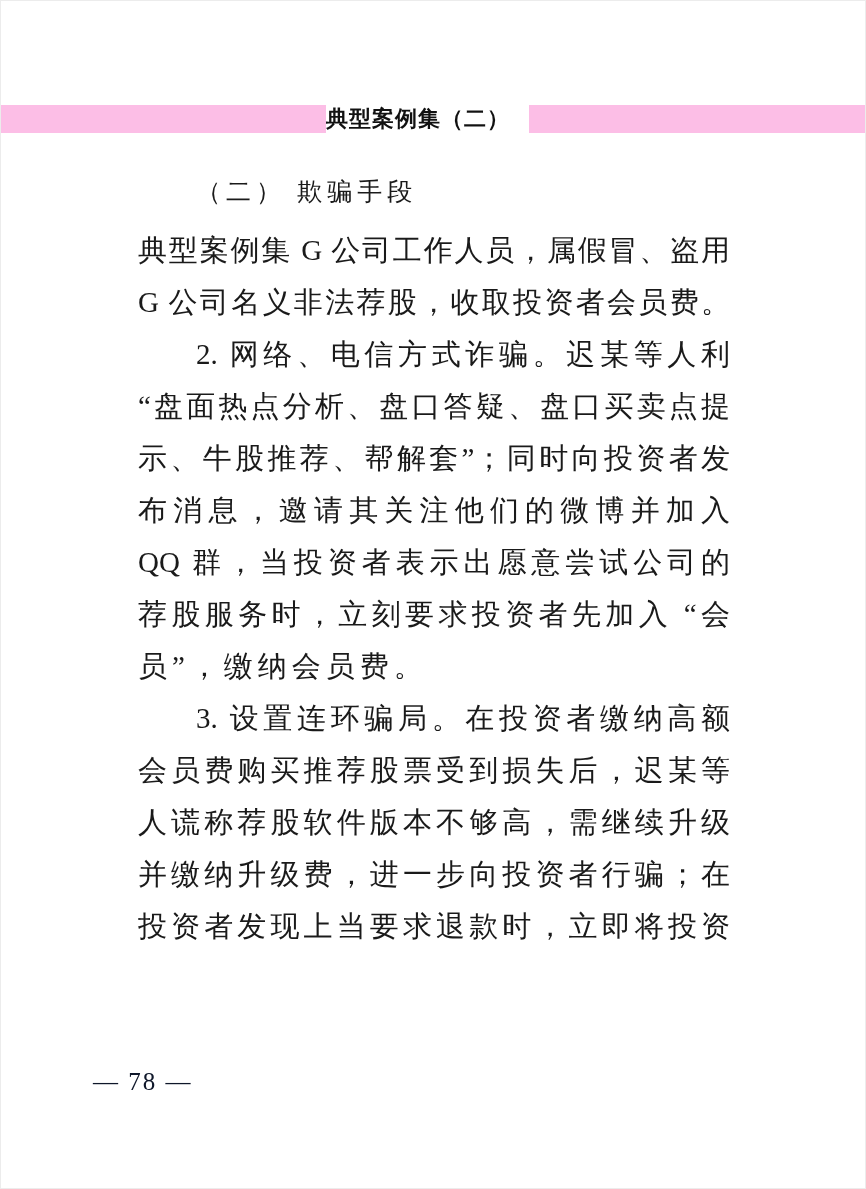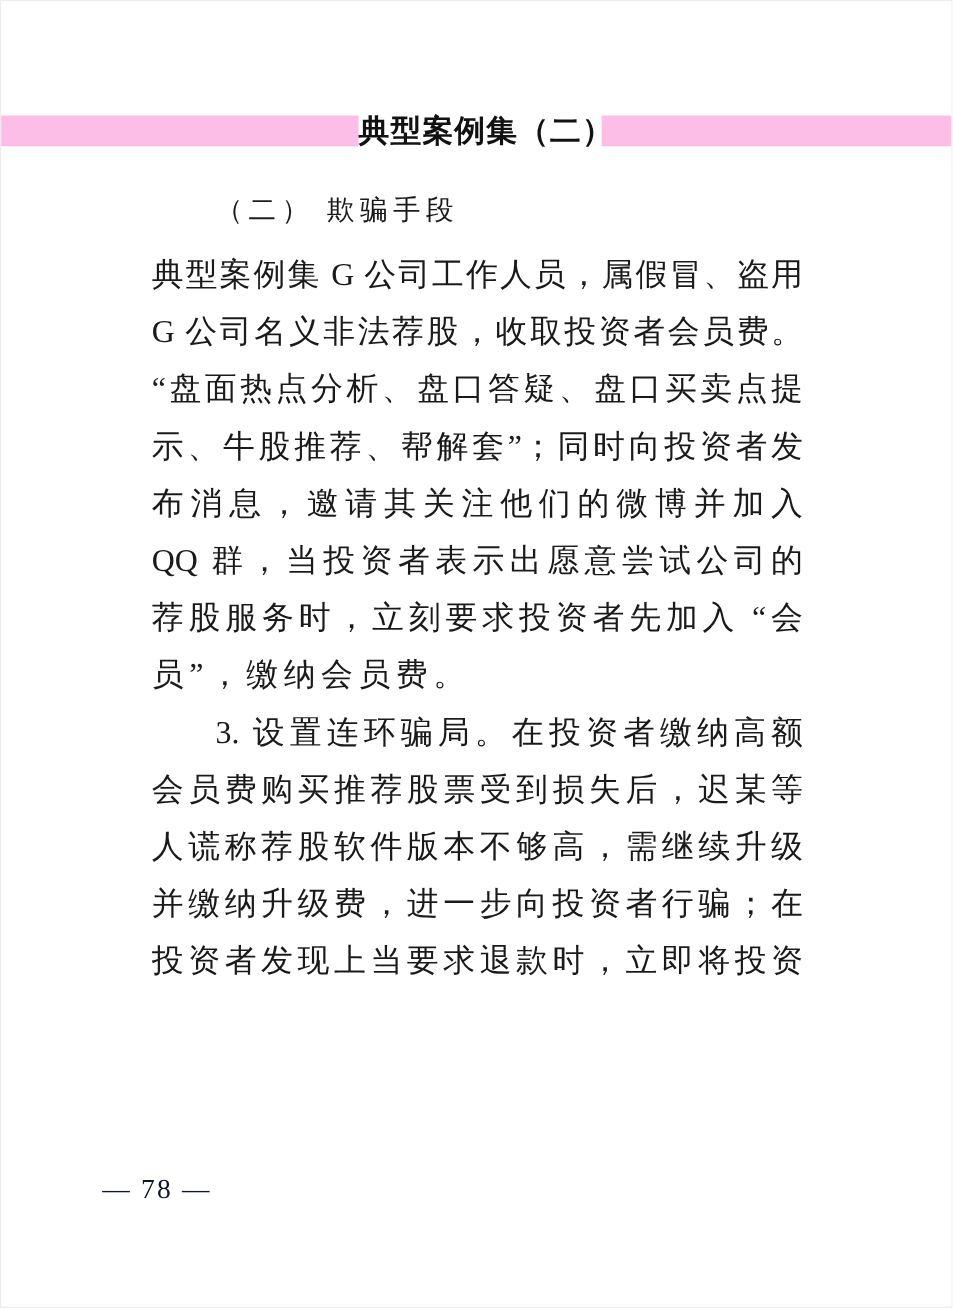--- a/index.html
+++ b/index.html
@@ -29,25 +29,25 @@
     display: flex;
     align-items: center;
   }
   .bar {
     height: 28px;
     background: var(--bar-color, #fcbee6);
   }
   .bar-left { width: 325px; }
   .bar-right { flex: 1; }
   .head-title {
-    width: 221px;
-    text-align: center;
+    width: 203px;
+    text-align: left;
     font-family: "Liberation Sans", "DejaVu Sans", sans-serif;
     font-weight: 700;
-    font-size: 28px;
+    font-size: 22px;
     letter-spacing: 1px;
     color: #111111;
     white-space: nowrap;
   }
 
   
   .body-text {
     position: absolute;
     left: 137px;
     top: 165px;
@@ -96,20 +96,21 @@
     <div class="bar bar-right"></div>
   </header>
 
   <main class="body-text">
     <div class="line heading no-fill indent">（二） 欺骗手段</div>
 
     <div>
 
         <div class="line">典型案例集 G 公司工作人员，属假冒、盗用</div>
         <div class="line">G 公司名义非法荐股，收取投资者会员费。</div>
+        <div class="line indent">2. 网络、电信方式诈骗。迟某等人利</div>
         <div class="line">“盘面热点分析、盘口答疑、盘口买卖点提</div>
         <div class="line">示、牛股推荐、帮解套”；同时向投资者发</div>
         <div class="line">布消息，邀请其关注他们的微博并加入</div>
         <div class="line">QQ 群，当投资者表示出愿意尝试公司的</div>
         <div class="line">荐股服务时，立刻要求投资者先加入 “会</div>
         <div class="line no-fill">员”，缴纳会员费。</div>
         <div class="line indent">3. 设置连环骗局。在投资者缴纳高额</div>
         <div class="line">会员费购买推荐股票受到损失后，迟某等</div>
         <div class="line">人谎称荐股软件版本不够高，需继续升级</div>
         <div class="line">并缴纳升级费，进一步向投资者行骗；在</div>

